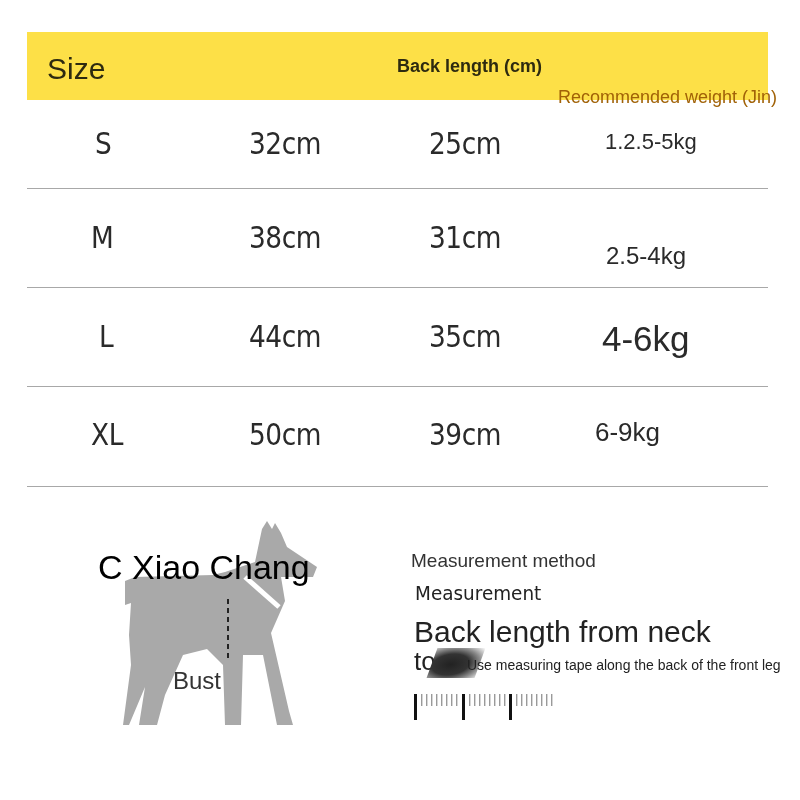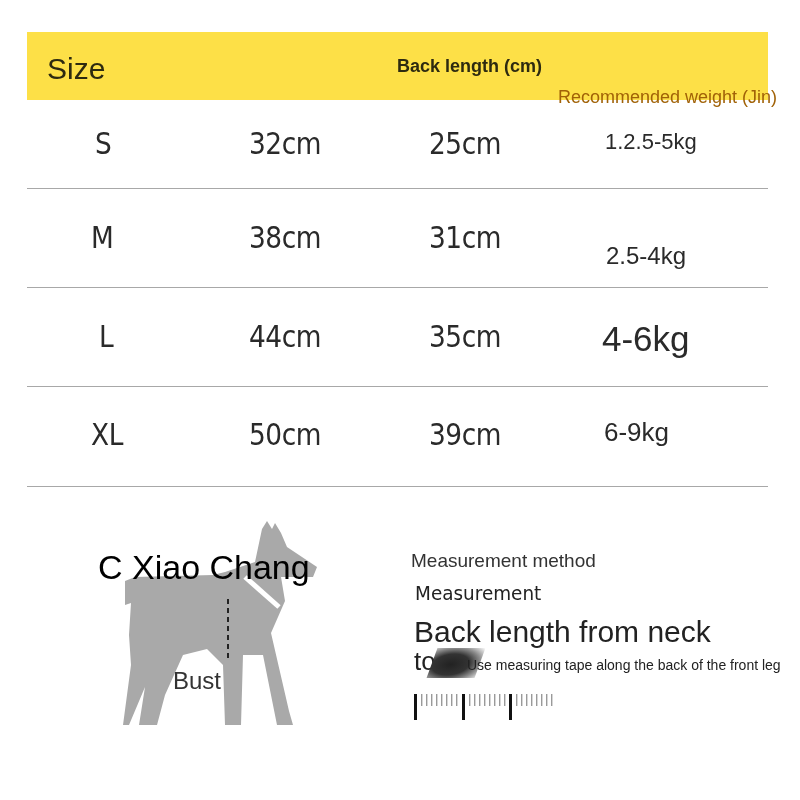--- a/index.html
+++ b/index.html
@@ -66,21 +66,21 @@
   <span class="cell c-chest" style="top:30px;">44cm</span>
   <span class="cell c-back" style="top:30px;">35cm</span>
   <span class="cell c-weight" style="left:575px;top:30px;font-size:35px;">4-6kg</span>
   <div class="divider" style="bottom:0px;"></div>
 </div>
 
 <div class="row" style="top:389px;">
   <span class="cell c-size" style="top:28px;left:64px;">XL</span>
   <span class="cell c-chest" style="top:28px;">50cm</span>
   <span class="cell c-back" style="top:28px;">39cm</span>
-  <span class="cell c-weight" style="left:568px;top:28px;font-size:26px;margin-left:9px;">6-9kg</span>
+  <span class="cell c-weight" style="left:568px;top:28px;font-size:26px;">6-9kg</span>
   <div class="divider" style="bottom:0px;"></div>
 </div>
 
 <svg class="dog-area" viewBox="0 0 300 230" width="300" height="230">
   <path fill="#a9a9a9" d="
     M 40 62 L 118 60 L 130 57 L 160 47 L 167 14 L 172 6 L 177 14 L 180 8 L 186 18 L 192 32 L 222 52 L 218 62 L 186 62
     L 190 86 L 176 118 L 194 196 L 198 210 L 182 210 L 168 140 L 148 140 L 146 210 L 130 210 L 128 150 L 112 134
     L 88 140 L 70 180 L 62 210 L 44 210 L 50 172 L 34 210 L 28 210 L 36 150 L 34 120 L 36 88 L 30 90 L 30 66 Z"></path>
   <path d="M 150 62 L 184 92" stroke="#ffffff" stroke-width="5" fill="none"></path>
   <line x1="133" y1="84" x2="133" y2="146" stroke="#222" stroke-width="2" stroke-dasharray="5,4"></line>

